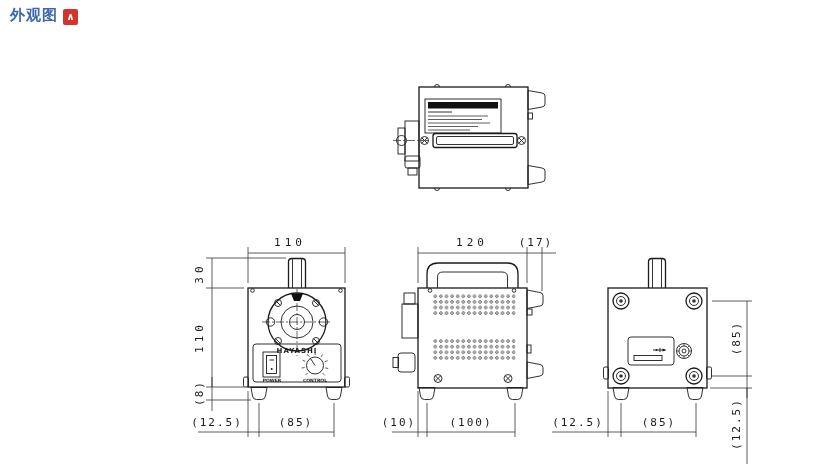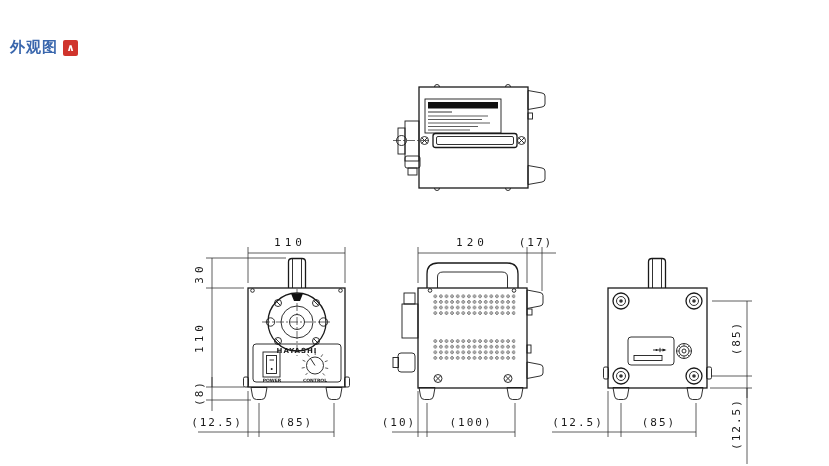--- a/index.html
+++ b/index.html
@@ -1,18 +1,18 @@
 <!DOCTYPE html>
 <html><head>
 <meta charset="utf-8">
 <style>
   html,body{margin:0;padding:0;background:#fff;}
   body{width:829px;height:466px;position:relative;overflow:hidden;
        font-family:"DejaVu Sans","Liberation Sans",sans-serif;}
-  .header{position:absolute;left:10px;top:6px;display:flex;align-items:center;gap:5px;margin-top:32px;}
+  .header{position:absolute;left:10px;top:6px;display:flex;align-items:flex-end;gap:5px;}
   .title{color:#3a67ad;font-size:15px;font-weight:bold;letter-spacing:1px;cursor:pointer;}
   .pdficon{display:inline-block;width:15px;height:16px;background:#d0342c;border-radius:2px;
            color:#fff;font-size:10px;font-weight:bold;text-align:center;line-height:15px;cursor:pointer;}
   svg{position:absolute;left:0;top:0;}
   .ol{stroke:#1a1a1a;stroke-width:1.3;fill:none;}
   .ol2{stroke:#1a1a1a;stroke-width:0.9;fill:none;}
   .diml{stroke:#2a2a2a;stroke-width:0.75;fill:none;}
   .cl{stroke:#2a2a2a;stroke-width:0.7;fill:none;stroke-dasharray:8 2 2 2;}
   .dim{font-family:"DejaVu Sans Mono","Liberation Mono",monospace;font-size:11px;fill:#1a1a1a;letter-spacing:2px;}
   .dimn{letter-spacing:4px;}

